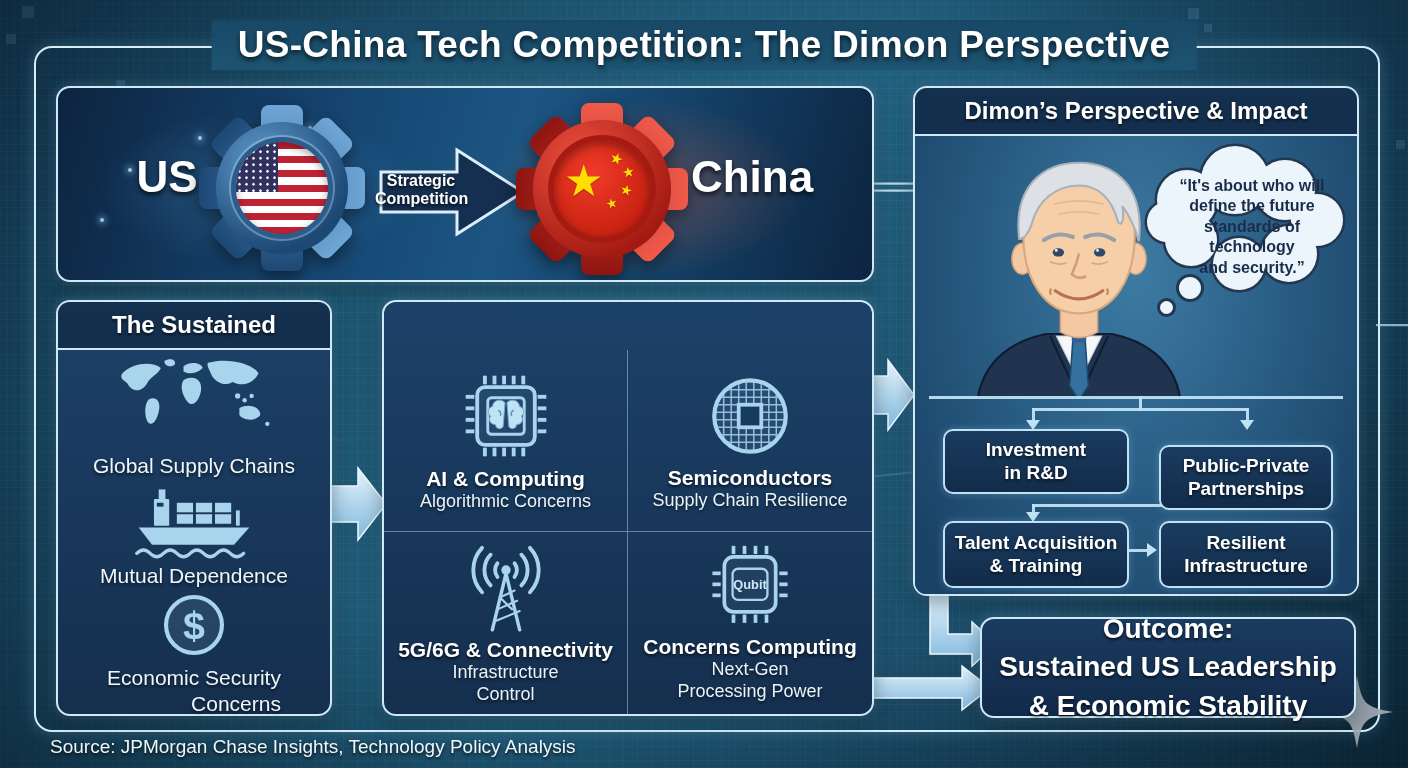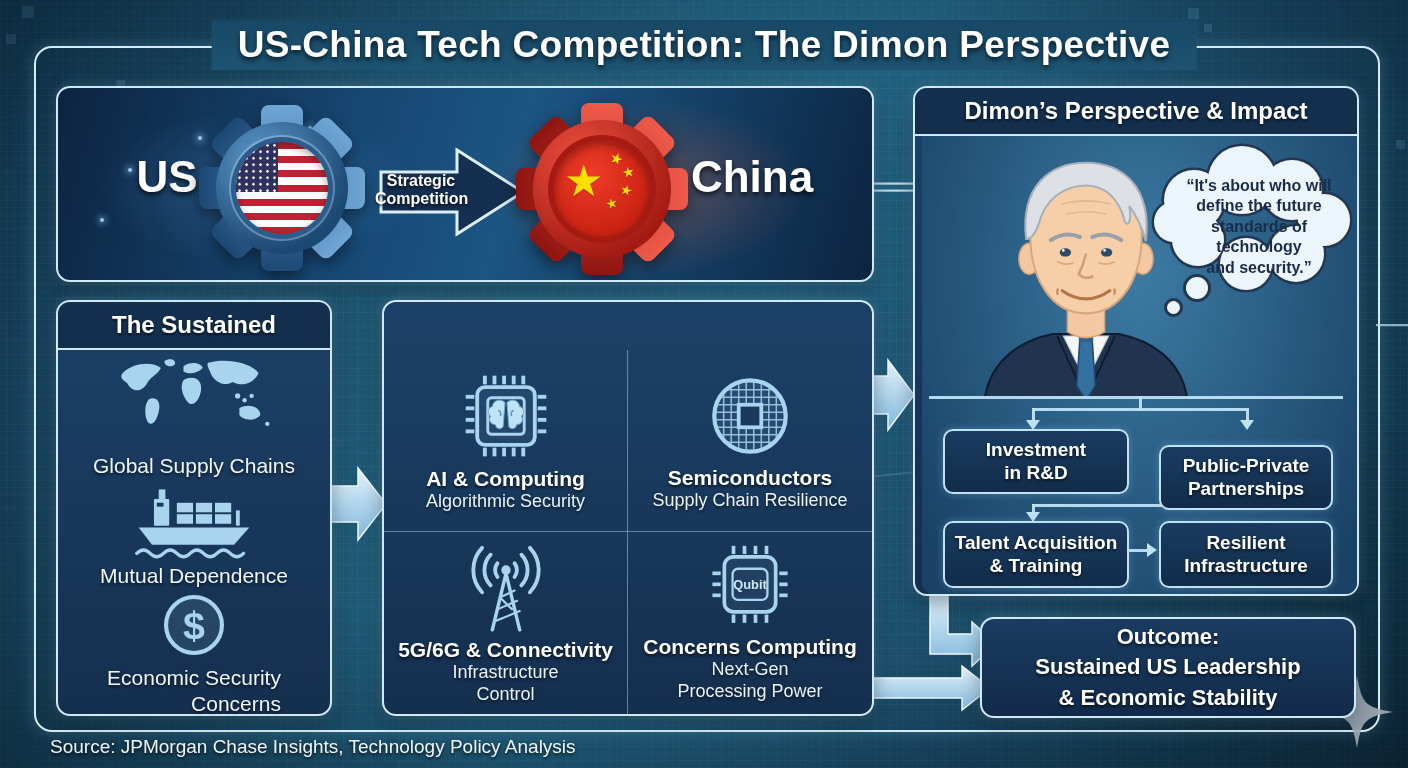--- a/index.html
+++ b/index.html
@@ -72,38 +72,38 @@
   .ka-cell{display:flex;flex-direction:column;align-items:center;justify-content:center;padding:4px 8px;}
   .ka-cell.c1{border-right:1.5px solid rgba(170,215,240,.5);border-bottom:1.5px solid rgba(170,215,240,.5);}
   .ka-cell.c2{border-bottom:1.5px solid rgba(170,215,240,.5);}
   .ka-cell.c3{border-right:1.5px solid rgba(170,215,240,.5);}
   .ka-title{font-size:21px;font-weight:bold;margin-top:3px;text-shadow:0 2px 3px rgba(0,0,0,.65);}
   .ka-sub{font-size:18px;color:#e9f3fa;text-align:center;white-space:pre-line;line-height:1.2;
     text-shadow:0 2px 3px rgba(0,0,0,.55);}
   
   .dimon{left:913px;top:86px;width:442px;height:506px;}
   .dimon-body{position:absolute;top:48px;left:0;right:0;bottom:0;border-radius:0 0 11px 11px;overflow:hidden;
-    background:radial-gradient(ellipse at 50% 30%,#3d7ba3 0%,#2a5e85 45%,#1a4266 90%);margin-left:7px;}
+    background:radial-gradient(ellipse at 50% 30%,#3d7ba3 0%,#2a5e85 45%,#1a4266 90%);}
   .portrait{position:absolute;left:8px;top:4px;}
   .bubble{position:absolute;left:224px;top:6px;}
   .bubble-text{position:absolute;left:247px;top:40px;width:180px;text-align:center;font-size:16px;
     font-weight:bold;color:#1b2c4a;line-height:1.28;white-space:pre-line;}
   .tail{position:absolute;border-radius:50%;background:#ecf5fc;border:3px solid #233750;}
   .cline{position:absolute;background:#bfe2f5;opacity:.95;z-index:2;}
   .arr-down{position:absolute;width:0;height:0;border-left:7px solid transparent;
     border-right:7px solid transparent;border-top:10px solid #bfe2f5;z-index:2;}
   .arr-right{position:absolute;width:0;height:0;border-top:7px solid transparent;
     border-bottom:7px solid transparent;border-left:10px solid #bfe2f5;z-index:2;}
   .d-box{position:absolute;border:2px solid #bfe2f5;border-radius:10px;z-index:3;
     background:linear-gradient(180deg,#1a3c60,#122c4a);display:flex;align-items:center;justify-content:center;
     text-align:center;font-weight:bold;font-size:19px;line-height:1.2;white-space:pre-line;
     box-shadow:0 0 8px rgba(150,210,245,.3);text-shadow:0 2px 3px rgba(0,0,0,.6);}
   
   .outcome{left:980px;top:617px;width:372px;height:97px;display:flex;align-items:center;
-    justify-content:center;text-align:center;font-size:22px;font-weight:bold;line-height:1.38;
+    justify-content:center;text-align:center;font-size:28px;font-weight:bold;line-height:1.38;
     white-space:pre-line;background:linear-gradient(180deg,#1a3c60,#122a4a);text-shadow:0 2px 3px rgba(0,0,0,.65);}
   .source{position:absolute;left:50px;top:736px;font-size:19px;color:#eef6fb;z-index:10;
     text-shadow:0 2px 3px rgba(0,0,0,.7);}
 </style>
 </head>
 <body>
 
 <div class="stage">
 
   <div class="sq" style="left:6px;top:34px;width:10px;height:10px;"></div>
@@ -256,21 +256,21 @@
               <rect x="83" y="52" width="9" height="4"></rect>
               <rect x="83" y="64" width="9" height="4"></rect>
           </g>
           <rect x="20" y="20" width="60" height="60" rx="8" stroke="#a9d4ee" stroke-width="4" fill="rgba(150,200,235,.08)"></rect>
           <rect x="31" y="31" width="38" height="38" rx="4" stroke="#a9d4ee" stroke-width="3" fill="none"></rect>
           <path d="M49,36 c-5,-5 -13,-2 -13,4 c-5,1 -6,8 -2,10 c-3,4 0,9 5,9 c0,4 6,6 8,2 z" fill="#bfe2f5" stroke="#6fa8cc" stroke-width="1"></path>
           <path d="M51,36 c5,-5 13,-2 13,4 c5,1 6,8 2,10 c3,4 0,9 -5,9 c0,4 -6,6 -8,2 z" fill="#bfe2f5" stroke="#6fa8cc" stroke-width="1"></path>
           <path d="M42,44 q4,2 2,6 M58,44 q-4,2 -2,6" stroke="#5d92b8" stroke-width="1.5" fill="none"></path>
         </svg>
         <div class="ka-title">AI &amp; Computing</div>
-        <div class="ka-sub">Algorithmic Security</div>
+        <div class="ka-sub">Algorithmic Concerns</div>
       </div>
       <div class="ka-cell c2">
         <svg width="94" height="94" viewBox="0 0 100 100">
           <defs>
               <clipPath id="wclip">
                 <circle cx="50" cy="50" r="36"></circle>
               </clipPath>
             </defs>
           <circle cx="50" cy="50" r="38" stroke="#a9d4ee" stroke-width="4.5" fill="rgba(150,200,235,.1)"></circle>
           <g clip-path="url(#wclip)" stroke="#a9d4ee" stroke-width="1.6" opacity=".85">

